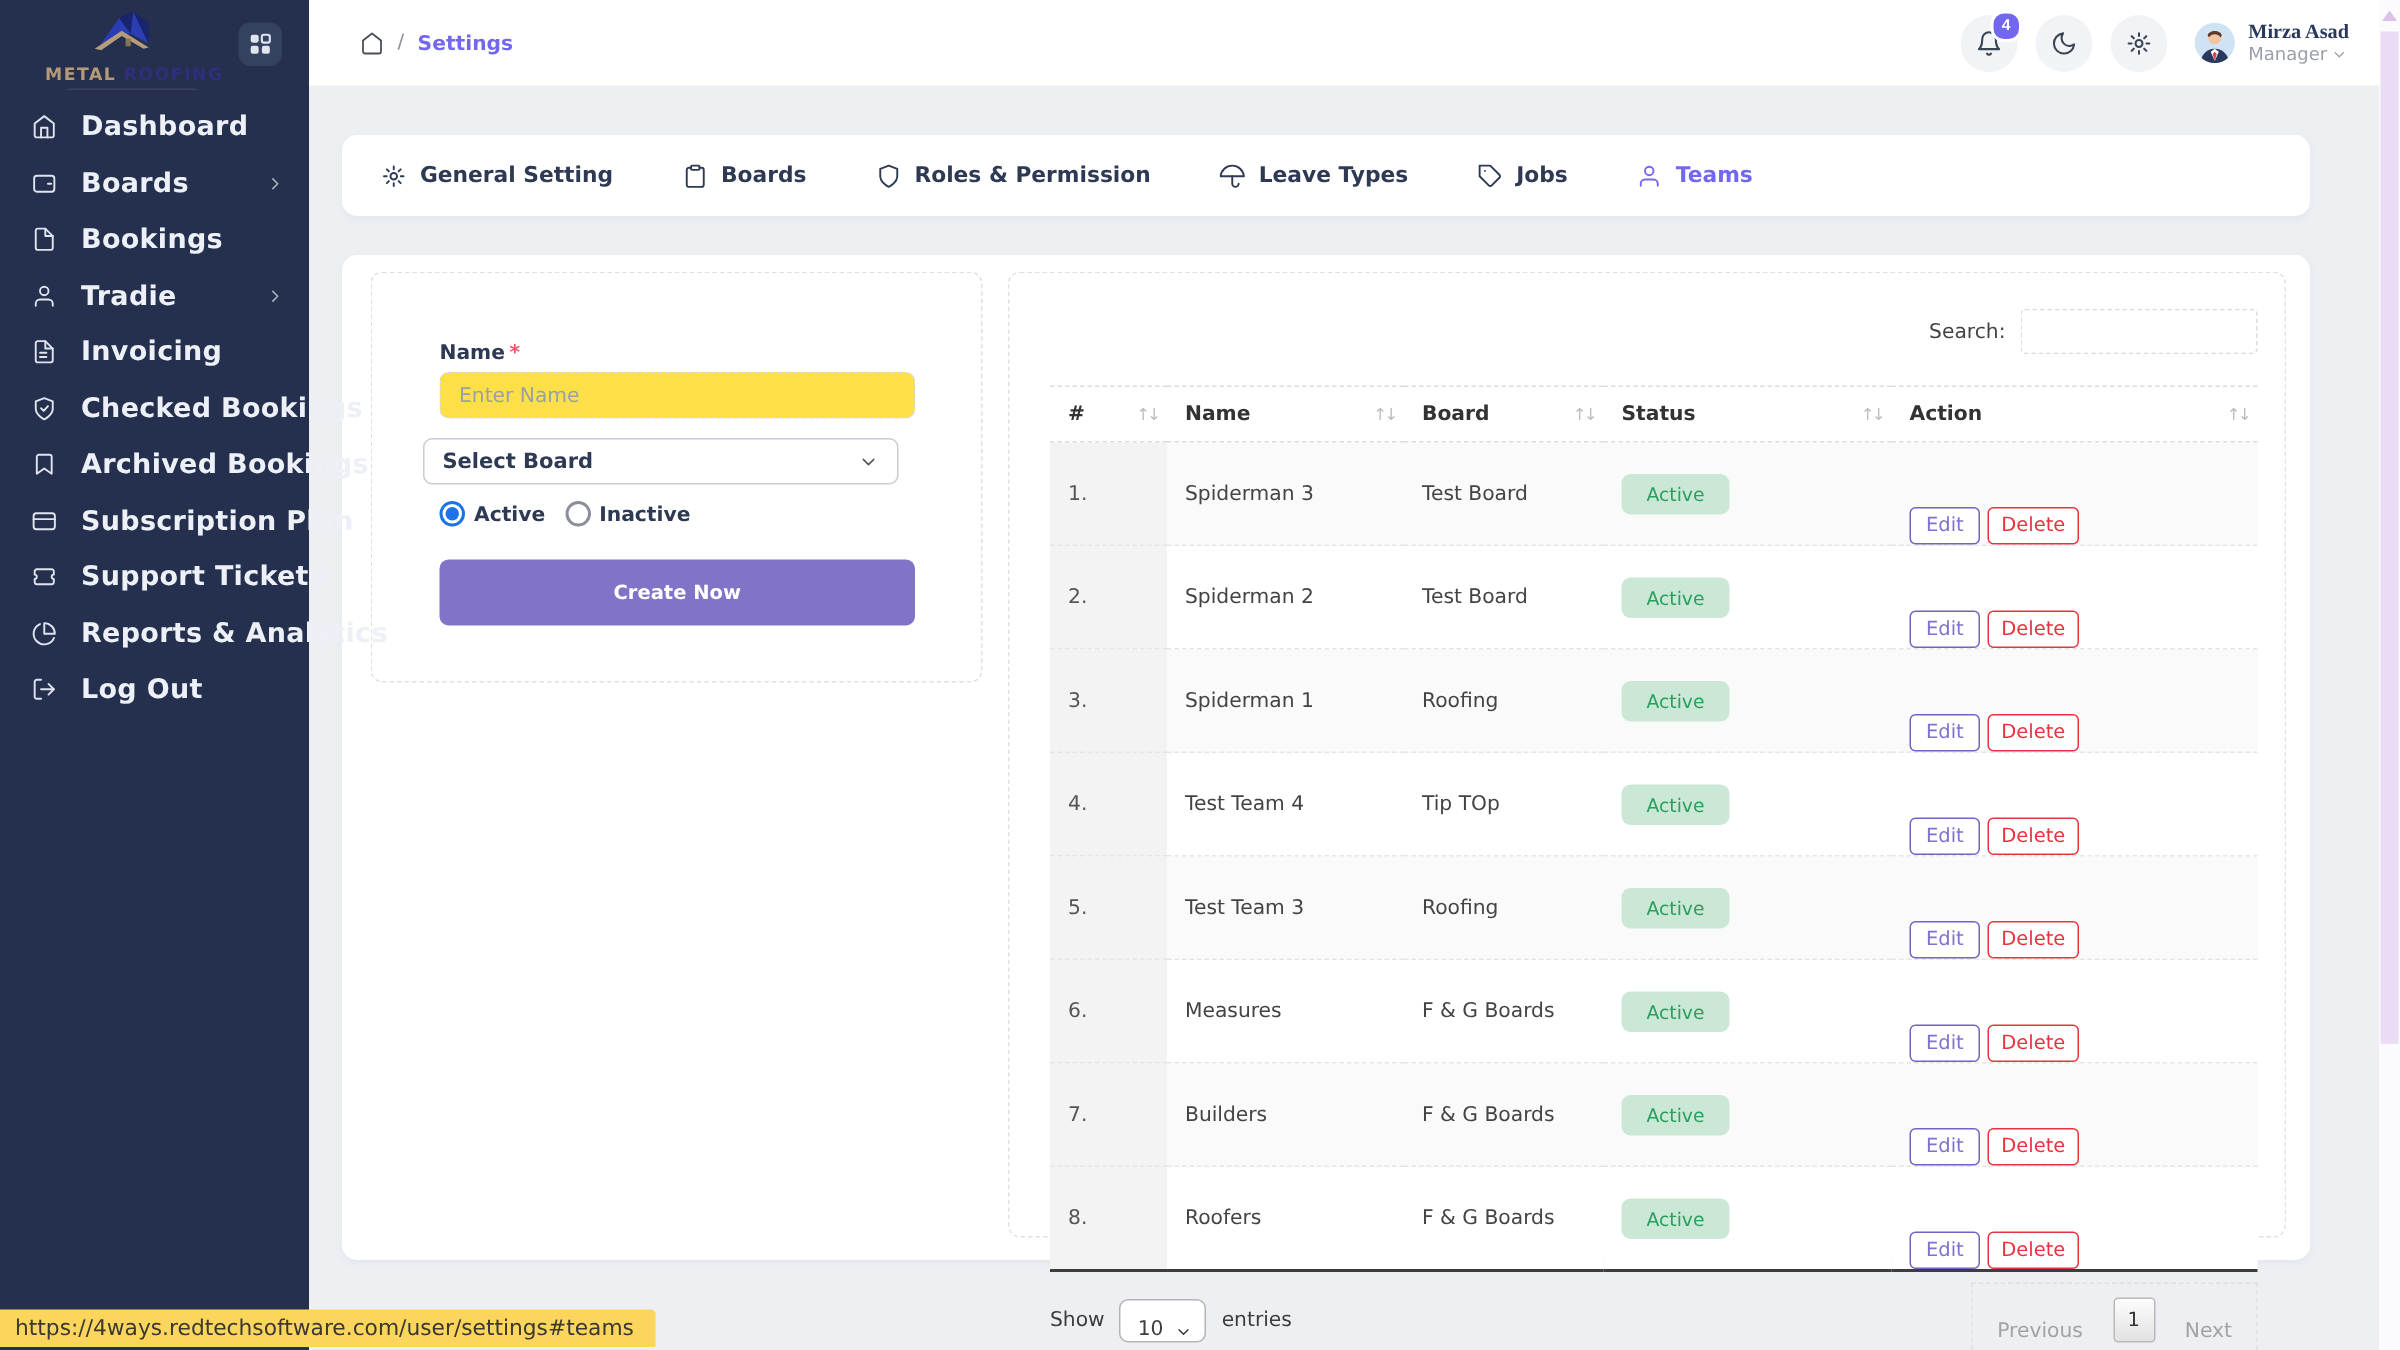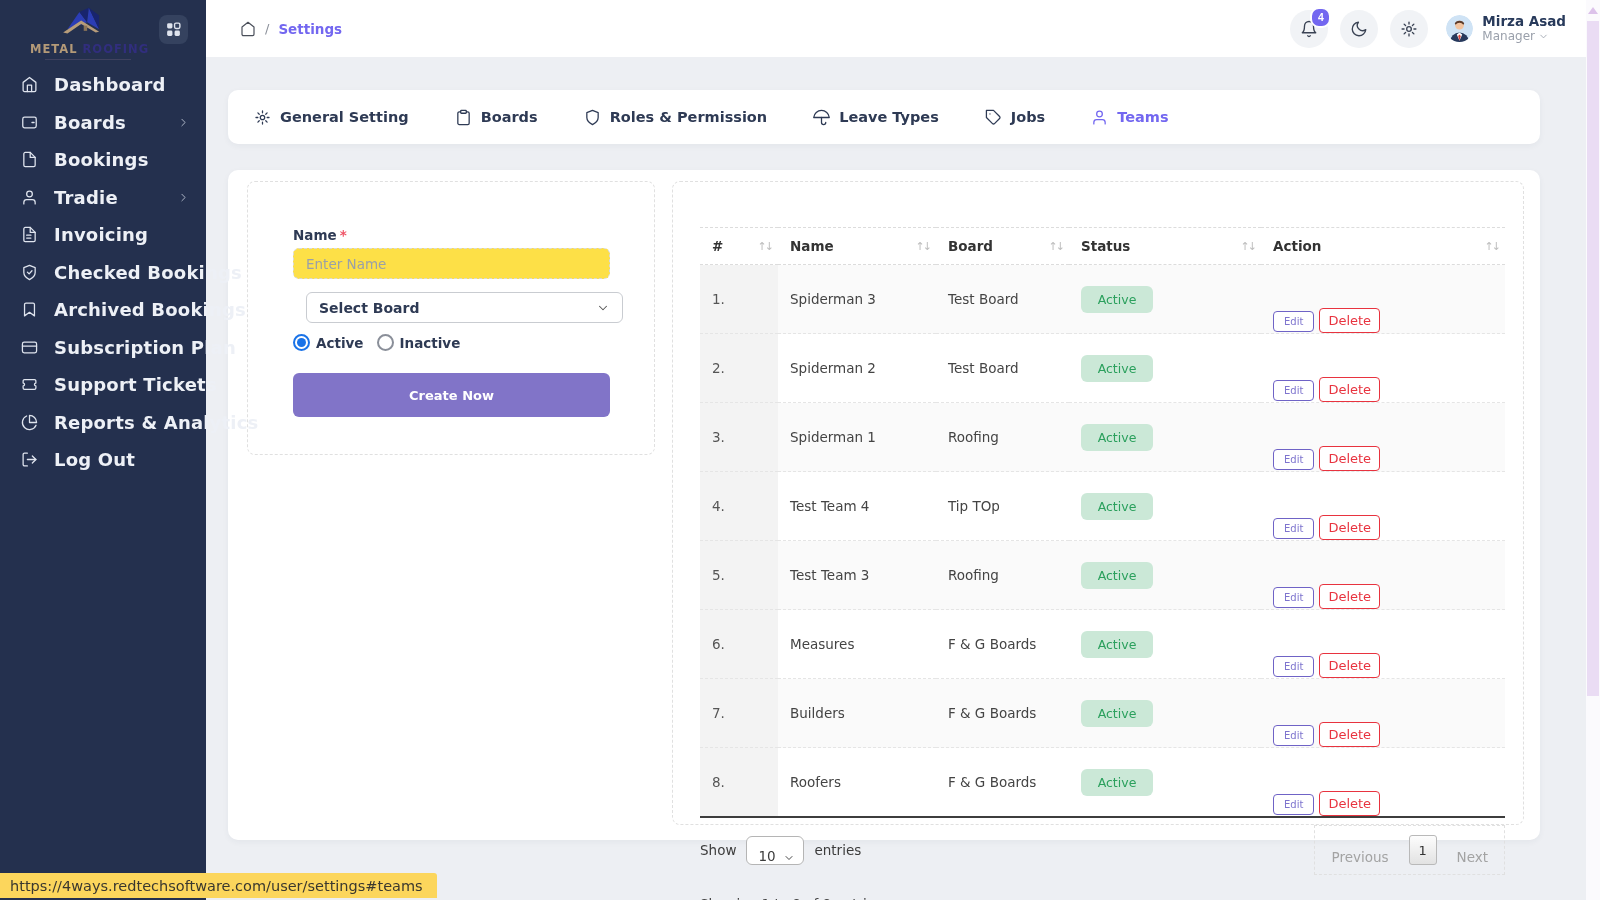--- a/index.html
+++ b/index.html
@@ -33,39 +33,39 @@
   .crumb-home{width:16px;height:16px;color:#4a4f5a;}
   .crumb-sep{color:#8a8f99;font-size:13px;}
   .crumb-page{color:#7367f0;font-size:13.5px;font-weight:600;}
   .header-right{display:flex;align-items:center;gap:12px;}
   .hicon-btn{position:relative;width:38px;height:38px;border-radius:50%;background:#f1f3f6;border:none;color:#3a4354;padding:10px;cursor:pointer;}
   .hicon-btn svg{width:100%;height:100%;display:block;}
   .hbadge{position:absolute;top:-3px;right:-3px;min-width:17px;height:17px;border-radius:9px;background:#7367f0;color:#fff;font-size:10.5px;font-weight:700;display:flex;align-items:center;justify-content:center;border:2px solid #fff;box-sizing:content-box;}
   .userbox{display:flex;align-items:center;gap:9px;margin-left:6px;cursor:pointer;}
   .avatar{width:27px;height:27px;border-radius:50%;overflow:hidden;flex:none;}
   .user-meta{line-height:1.25;}
-  .user-name{font-size:13.5px;font-weight:700;color:#283a5b;}
+  .user-name{font-size:13.5px;font-weight:700;color:#283a5b;font-family:Liberation Serif, serif;}
   .user-role{font-size:12px;color:#9aa0ab;display:flex;align-items:center;gap:3px;}
   .user-role svg{width:11px;height:11px;}
 
   
   .main{position:absolute;left:206px;top:57px;right:14px;bottom:0;}
   .tabs-card{position:absolute;left:22px;top:33px;width:1312px;height:54px;background:#fff;border-radius:10px;box-shadow:0 2px 6px rgba(40,50,80,.05);display:flex;align-items:center;padding:0 26px;box-sizing:border-box;}
   .tabs-row{display:flex;align-items:center;gap:46px;}
   .tab{display:flex;align-items:flex-start;gap:9px;color:#2e3a54;font-size:14.5px;font-weight:700;cursor:pointer;white-space:nowrap;}
   .tab .t-icon{width:17px;height:17px;flex:none;}
   .tab.active{color:#7367f0;}
 
   .content-card{position:absolute;left:22px;top:113px;width:1312px;height:670px;background:#fff;border-radius:10px;box-shadow:0 2px 6px rgba(40,50,80,.05);}
   .form-panel{position:absolute;left:19px;top:11px;width:408px;height:274px;border:1px dashed #e0e0e0;border-radius:8px;box-sizing:border-box;}
   .f-label{position:absolute;left:45px;top:45px;font-size:13.5px;font-weight:700;color:#2e3a54;}
   .f-req{color:#ef5466;margin-left:3px;}
   .f-input{position:absolute;left:45px;top:66px;width:317px;height:31px;border:1px dashed #d9d9d9;border-radius:6px;box-sizing:border-box;padding:0 12px;font-size:13.5px;color:#3a4354;font-family:inherit;outline:none;background:#fde047;}
   .f-input::placeholder{color:#9aa0a8;}
-  .f-select{position:absolute;left:58px;top:110px;width:317px;height:31px;border:1px solid #c9ccd1;border-radius:6px;box-sizing:border-box;display:flex;align-items:center;justify-content:space-between;padding:0 12px;font-size:14px;font-weight:600;color:#2e3a54;cursor:pointer;background:#fff;}
+  .f-select{position:absolute;left:34px;top:110px;width:317px;height:31px;border:1px solid #c9ccd1;border-radius:6px;box-sizing:border-box;display:flex;align-items:center;justify-content:space-between;padding:0 12px;font-size:14px;font-weight:600;color:#2e3a54;cursor:pointer;background:#fff;}
   .f-select svg{width:14px;height:14px;color:#555;}
   .radios{position:absolute;left:45px;top:152px;display:flex;align-items:center;gap:13px;}
   .radio{display:flex;align-items:center;gap:6px;font-size:13.5px;font-weight:600;color:#2e3a54;cursor:pointer;}
   .rb{width:13px;height:13px;border-radius:50%;border:2px solid #8a8f99;position:relative;flex:none;background:#fff;}
   .rb-on{border-color:#1a73e8;}
   .rb-on::after{content:"";position:absolute;inset:2px;border-radius:50%;background:#1a73e8;}
   .f-submit{position:absolute;left:45px;top:191px;width:317px;height:44px;border:none;border-radius:6px;background:#8174c8;color:#fff;font-size:13px;font-weight:600;font-family:inherit;cursor:pointer;}
 
   .table-panel{position:absolute;left:444px;top:11px;right:16px;height:644px;border:1px dashed #e0e0e0;border-radius:8px;box-sizing:border-box;padding:24px 18px 0 27px;}
   .search-row{display:flex;align-items:center;justify-content:flex-end;gap:10px;}
@@ -74,21 +74,21 @@
 
   table.grid{width:100%;border-collapse:collapse;margin-top:21px;border-bottom:2px solid #3d3d3d;}
   .grid th{border-top:1px dashed #dcdcdc;border-bottom:1px dashed #dcdcdc;height:36px;font-size:13.5px;font-weight:700;color:#333;text-align:left;padding:0 6px 0 12px;}
   .grid th .th-inner{display:flex;align-items:center;justify-content:space-between;}
   .sort-icon{color:#bdbdbd;font-size:11px;letter-spacing:-2px;font-weight:400;cursor:pointer;}
   .grid td{height:50.5px;font-size:13.5px;color:#444;padding:0 6px 0 12px;border-bottom:1px dashed #e5e5e5;background:#fff;}
   .grid tr:nth-child(odd) td{background:#fafafa;}
   .grid td.c-num{background:#f3f3f3 !important;color:#555;}
   .grid tr:last-child td{border-bottom:none;}
   .badge-active{display:inline-block;width:72px;text-align:center;padding:6px 0;border-radius:6px;background:#cbe8d7;color:#2ba05d;font-size:12.5px;}
-  .btn-edit{border:1.5px solid #6f63c6;color:#7e74ce;background:#fff;border-radius:4px;font-size:10px;font-family:inherit;padding:4px 10px;cursor:pointer;}
+  .btn-edit{border:1.5px solid #6f63c6;color:#7e74ce;background:#fff;border-radius:4px;font-size:13px;font-family:inherit;padding:4px 10px;cursor:pointer;}
   .btn-delete{border:1.5px solid #e8333f;color:#e8333f;background:#fff;border-radius:4px;font-size:13px;font-family:inherit;padding:4px 8px;margin-left:5px;cursor:pointer;margin-top:43px;}
 
   .pager-row{display:flex;align-items:center;justify-content:space-between;margin-top:7px;}
   .show-group{display:flex;align-items:center;gap:10px;font-size:13.5px;color:#3c3c3c;}
   .size-select{width:58px;height:29px;border:1px solid #b5b5b5;border-radius:6px;display:flex;align-items:flex-end;justify-content:space-between;padding:0 8px 0 11px;box-sizing:border-box;cursor:pointer;background:#fff;}
   .size-select svg{width:12px;height:12px;color:#333;}
   .pager{display:flex;align-items:flex-end;gap:20px;border:1px dashed #e0e0e0;padding:9px 16px;}
   .pg-prev,.pg-next{color:#a3a3a3;font-size:13.5px;cursor:default;}
   .pg-num{width:26px;height:28px;border:1px solid #b9b9b9;border-radius:3px;background:linear-gradient(#fdfdfd,#e2e2e2);color:#333;font-size:13px;display:flex;align-items:center;justify-content:center;cursor:pointer;}
   .summary{margin-top:21px;font-size:13.5px;color:#444;}
@@ -373,20 +373,24 @@
           </label>
         <label class="radio">
             <span class="rb"></span>
             <span>Inactive</span>
           </label>
       </div>
       <button class="f-submit">Create Now</button>
     </div>
 
     <div class="table-panel">
+      <div class="search-row">
+        <label>Search:</label>
+        <input class="search-input" type="text" style="">
+      </div>
 
       <table class="grid">
         <colgroup>
             <col style="width:78px">
             <col style="width:158px">
             <col style="width:133px">
             <col style="width:192px">
             <col>
           </colgroup>
         <thead>

